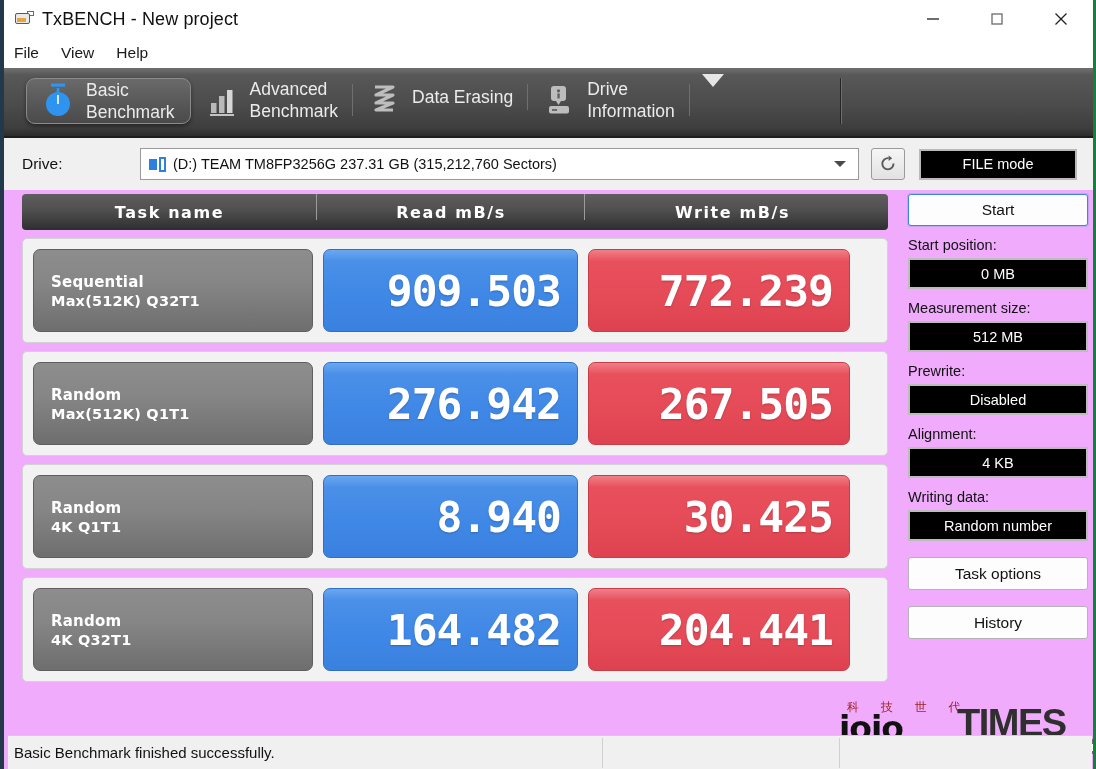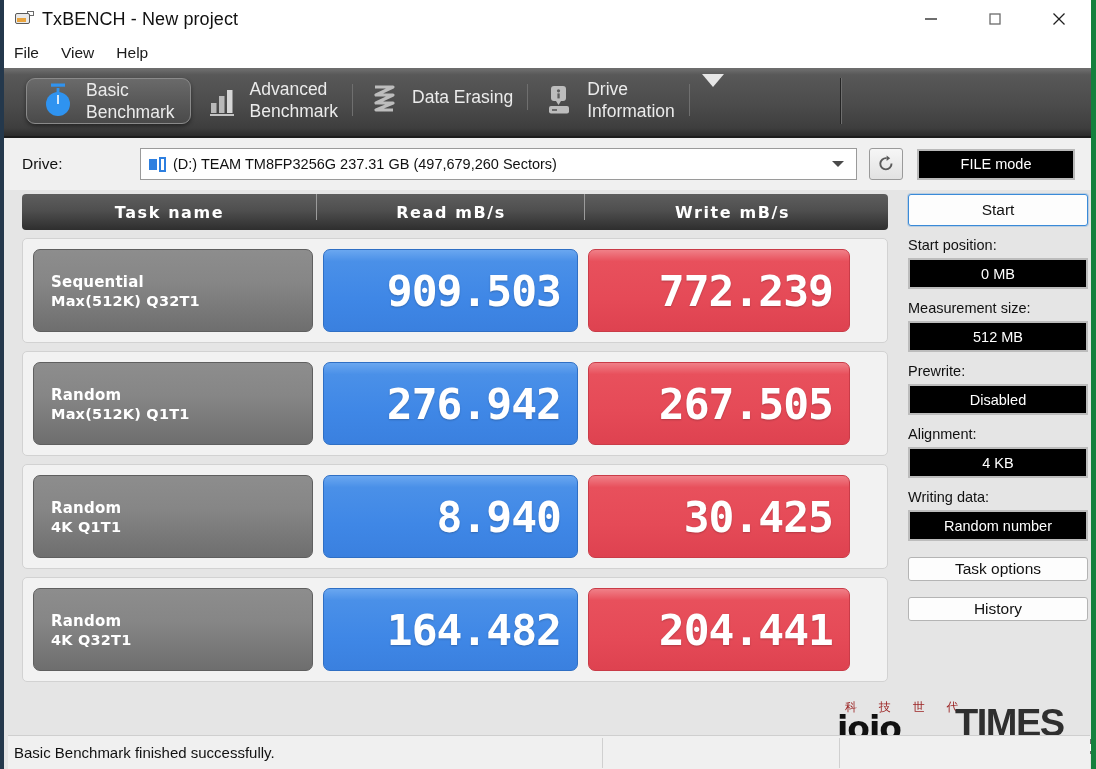--- a/index.html
+++ b/index.html
@@ -6,23 +6,23 @@
   html, body {
     width: 1096px; height: 769px;
     font-family: "Liberation Sans", sans-serif;
     background: #1b2a3a;
     overflow: hidden;
   }
 
   #app {
     position: absolute; top: 0; left: 0;
     width: 1096px; height: 769px;
-    background: #e5e5e5;
+    background: #f0abfc;
     border-left: 4px solid #24384c;
-    border-right: 5px solid #15803d;
+    border-right: 3px solid #15803d;
     overflow: hidden;
   }
 
   
   .titlebar {
     position: relative;
     height: 38px;
     background: #ffffff;
     display: flex; align-items: center;
   }
@@ -242,21 +242,21 @@
   .side-label {
     font-size: 14.5px; color: #111; margin: 11px 0 5px 0;
   }
   .side-value {
     height: 31px; background: #000;
     border: 2px solid #bcbcbc;
     display: flex; align-items: center; justify-content: center;
     font-size: 14.5px; color: #fff;
   }
   .side-btn {
-    height: 24px; margin-top: 16px;
+    height: 33px; margin-top: 16px;
     background: #fdfdfd; border: 1px solid #b4b4b4; border-radius: 3px;
     display: flex; align-items: center; justify-content: center;
     font-size: 15.5px; color: #111;
   }
 
   
   .watermark {
     position: absolute; right: 6px; bottom: 16px;
     width: 258px; height: 54px;
     pointer-events: none;
@@ -407,21 +407,21 @@
     </div>
   </div>
 
   <div class="drive-row">
     <div class="drive-label">Drive:</div>
     <div class="drive-combo">
       <div class="drive-icon">
         <div class="b1"></div>
           <div class="b2"></div>
       </div>
-      <div class="drive-text">(D:) TEAM TM8FP3256G  237.31 GB (497,679,260 Sectors)</div>
+      <div class="drive-text">(D:) TEAM TM8FP3256G  237.31 GB (315,212,760 Sectors)</div>
       <div class="combo-caret"></div>
     </div>
     <div class="refresh-btn">
       <svg width="20" height="20" viewBox="0 0 20 20">
         <path d="M15.5 9.5 A5.6 5.6 0 1 1 10.6 4.2" fill="none" stroke="#5a5a5a" stroke-width="1.9"></path>
         <polygon points="10.6,1.4 10.6,7.0 14.2,4.2" fill="#5a5a5a"></polygon>
       </svg>
     </div>
     <div class="file-mode">FILE mode</div>
   </div>

